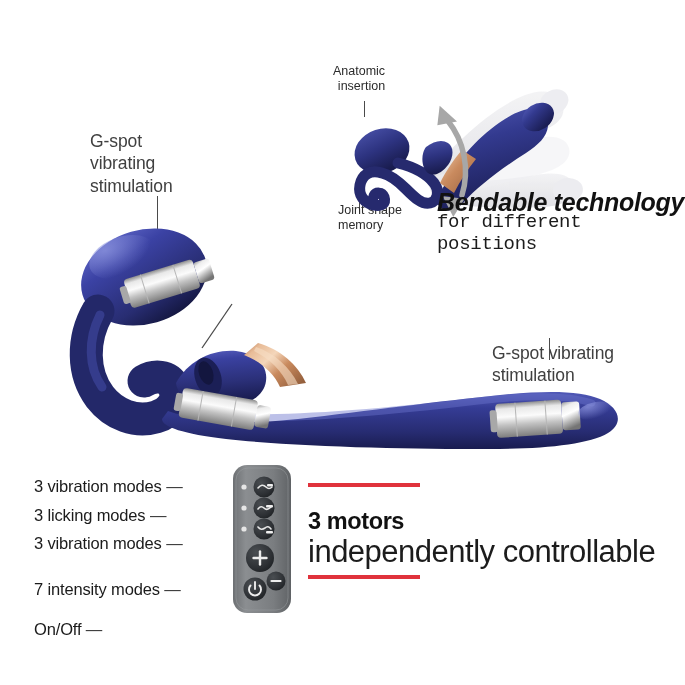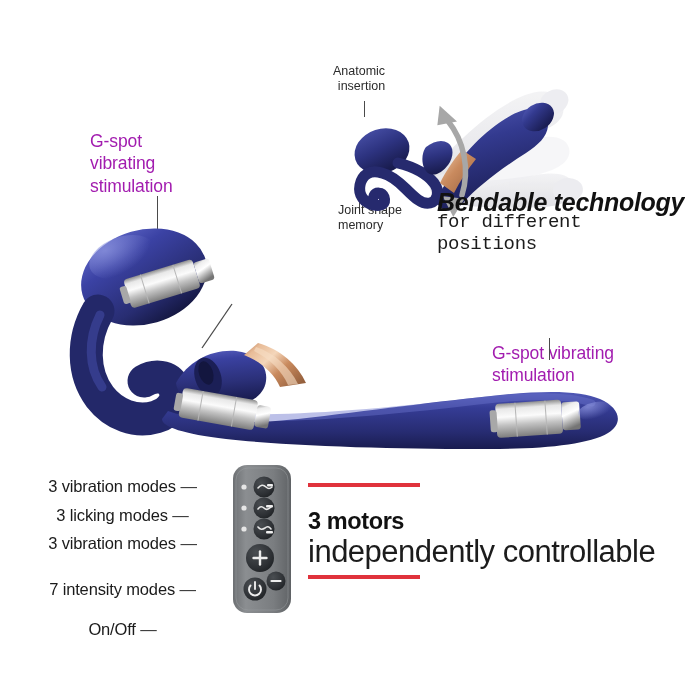--- a/index.html
+++ b/index.html
@@ -17,21 +17,21 @@
     height: 685px;
     background: #ffffff;
     overflow: hidden;
   }
 
   
   .callout {
     position: absolute;
     font-size: 17.5px;
     line-height: 1.28;
-    color: #a21caf;
+    color: #404040;
     letter-spacing: -0.1px;
     white-space: pre-line;
   }
   .small-callout {
     position: absolute;
     font-size: 12.5px;
     line-height: 1.22;
     color: #2b2b2b;
     white-space: pre-line;
   }
@@ -77,24 +77,24 @@
     left: 48px;
     top: 215px;
     width: 600px;
     height: 255px;
   }
   #product svg { display: block; }
 
   
   #mode-list {
     position: absolute;
-    left: 20px;
+    left: 34px;
     top: 478px;
     width: 205px;
-    text-align: center;
+    text-align: left;
   }
   .mode-row {
     font-size: 16.5px;
     color: #1b1b1b;
     line-height: 1;
     letter-spacing: -0.15px;
     white-space: nowrap;
   }
   .mode-row .dash { color: #3a3a3a; }
 

